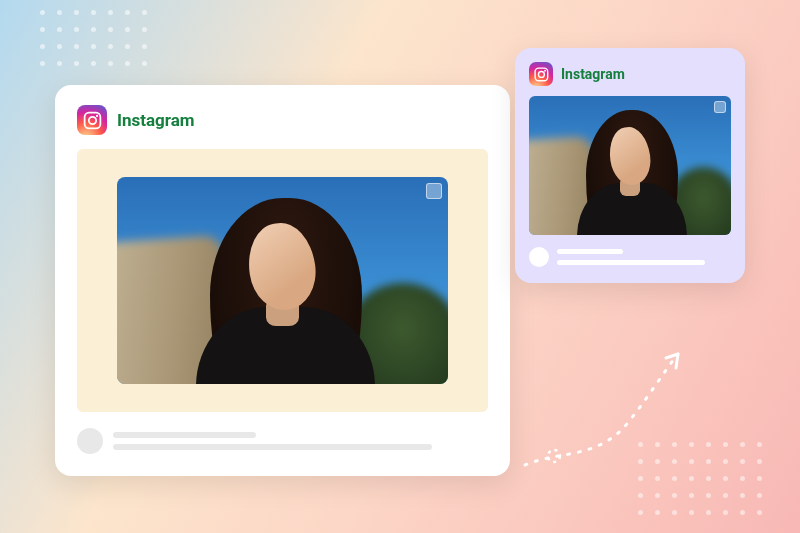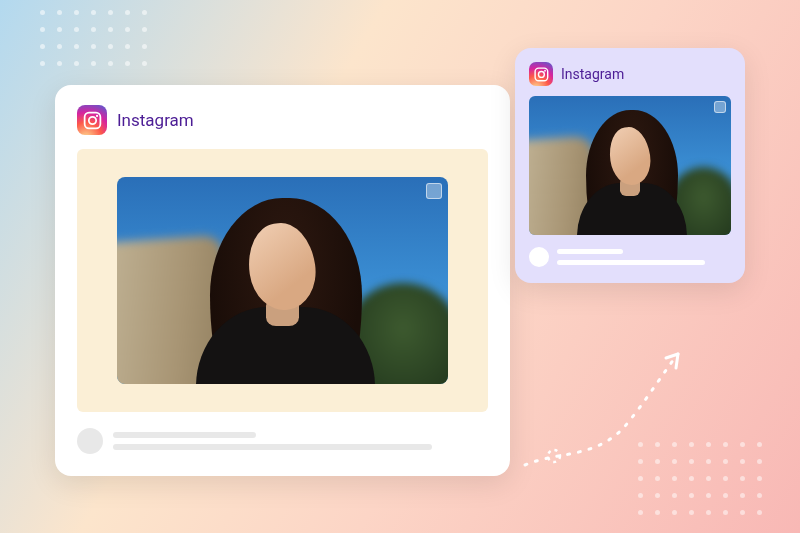--- a/index.html
+++ b/index.html
@@ -67,22 +67,22 @@
     background: radial-gradient(circle at 30% 110%, #fddb92 0%, #fd5949 40%, #d6249f 65%, #4d60d4 100%);
     display: flex;
     align-items: center;
     justify-content: center;
   }
   .ig-icon.large { width: 30px; height: 30px; }
   .ig-icon.small { width: 24px; height: 24px; border-radius: 7px; }
   .ig-icon svg { width: 70%; height: 70%; }
 
   .brand {
-    font-weight: 400;
-    color: #4c1d95;
+    font-weight: 700;
+    color: #15803d;
   }
   .card-large .brand { font-size: 17px; }
   .card-small .brand { font-size: 14px; }
 
   .media-frame {
     background: #fbefd6;
     border-radius: 6px;
     padding: 28px 40px;
     display: flex;
     justify-content: center;

